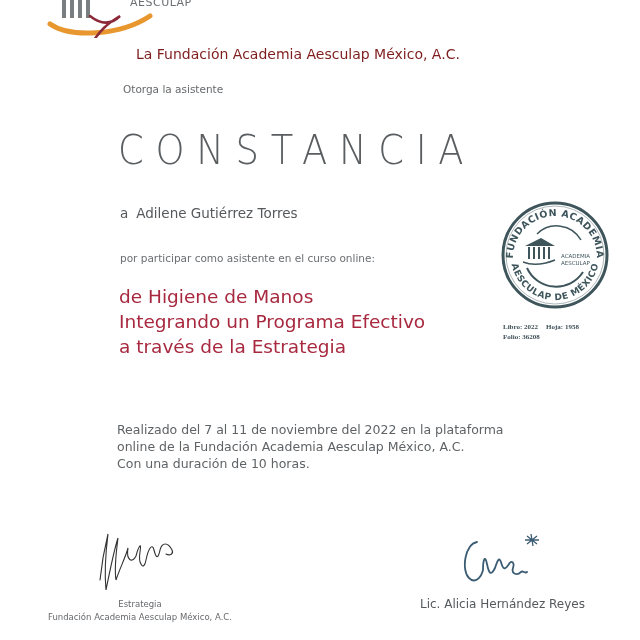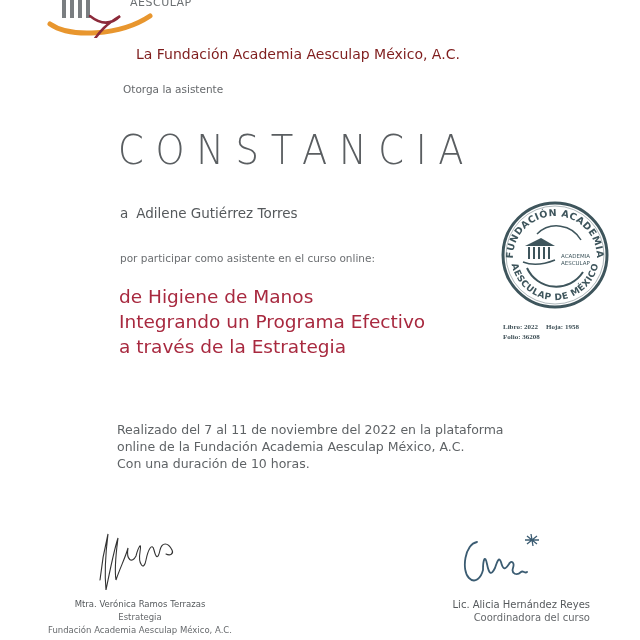--- a/index.html
+++ b/index.html
@@ -80,22 +80,22 @@
   .sig-right { left: 455px; top: 530px; width: 90px; height: 62px; }
 
   .signer-left {
     left: 20px; top: 598px; width: 240px;
     text-align: center;
     font-size: 8.5px; line-height: 13px; color: #66696c;
   }
   .signer-left .name { color: #55595c; }
   .signer-right {
     left: 420px; top: 598px; width: 170px;
-    text-align: right;
-    font-size: 10px; line-height: 13px; color: #66696c;
+    text-align: left;
+    font-size: 12px; line-height: 13px; color: #66696c;
   }
   .signer-right .name { color: #55595c; }
 </style>
 </head>
 <body>
 
 <svg class="abs logo" viewBox="0 0 200 52">
   <path d="M10 38 C 30 52, 80 50, 110 30" stroke="#e8962e" stroke-width="5" fill="none" stroke-linecap="round"></path>
   <rect x="22" y="10" width="4" height="22" fill="#7a7e81"></rect>
   <rect x="30" y="10" width="4" height="22" fill="#7a7e81"></rect>
@@ -159,26 +159,24 @@
 <div class="abs registry">
   <div><span>Libro: 2022</span><span>Hoja: 1958</span></div>
   <div><span>Folio: 36208</span></div>
 </div>
 
 <svg class="abs sig-left" viewBox="0 0 90 80">
   <path d="M 8 60 C 10 40, 14 22, 16 14 C 14 30, 12 50, 14 70 C 18 50, 22 30, 26 18 C 24 34, 22 48, 24 60 C 28 48, 34 36, 36 28 C 34 40, 40 44, 44 36 C 46 28, 50 20, 48 32 C 46 44, 52 52, 54 40 C 56 30, 60 22, 62 30 C 64 38, 66 40, 68 30 C 70 22, 76 22, 80 30 C 82 34, 78 36, 74 34" fill="none" stroke="#333" stroke-width="1.1" stroke-linecap="round"></path>
 </svg>
 
 <div class="abs signer-left">
-  <div class="name">Mtra. Verónica Ramos Terrazas</div>
   <div>Estrategia</div>
   <div>Fundación Academia Aesculap México, A.C.</div>
 </div>
 
 <svg class="abs sig-right" viewBox="0 0 90 62">
   <path d="M 22 12 C 10 14, 6 40, 14 48 C 20 54, 26 48, 28 40 C 28 30, 30 24, 32 34 C 34 44, 36 46, 40 38 C 42 32, 44 26, 46 32 C 48 40, 50 40, 54 34 C 56 30, 60 32, 58 38 C 56 44, 62 46, 66 42 C 68 40, 70 44, 72 42" fill="none" stroke="#3b5c72" stroke-width="1.8" stroke-linecap="round"></path>
   <path d="M 70 10 L 84 10 M 76 4 L 78 16 M 72 6 L 82 14 M 82 6 L 72 14" stroke="#3b5c72" stroke-width="1.3" fill="none"></path>
 </svg>
 
 <div class="abs signer-right">
   <div class="name">Lic. Alicia Hernández Reyes</div>
-  <div>Coordinadora del curso</div>
 </div>
 
 </body></html>

